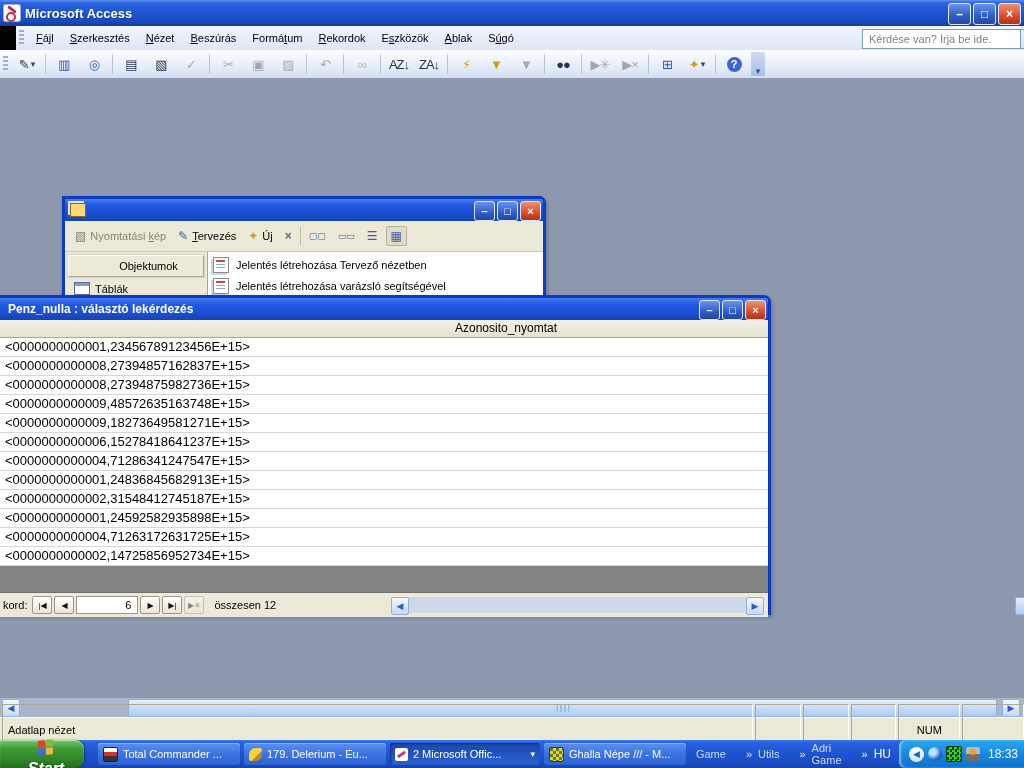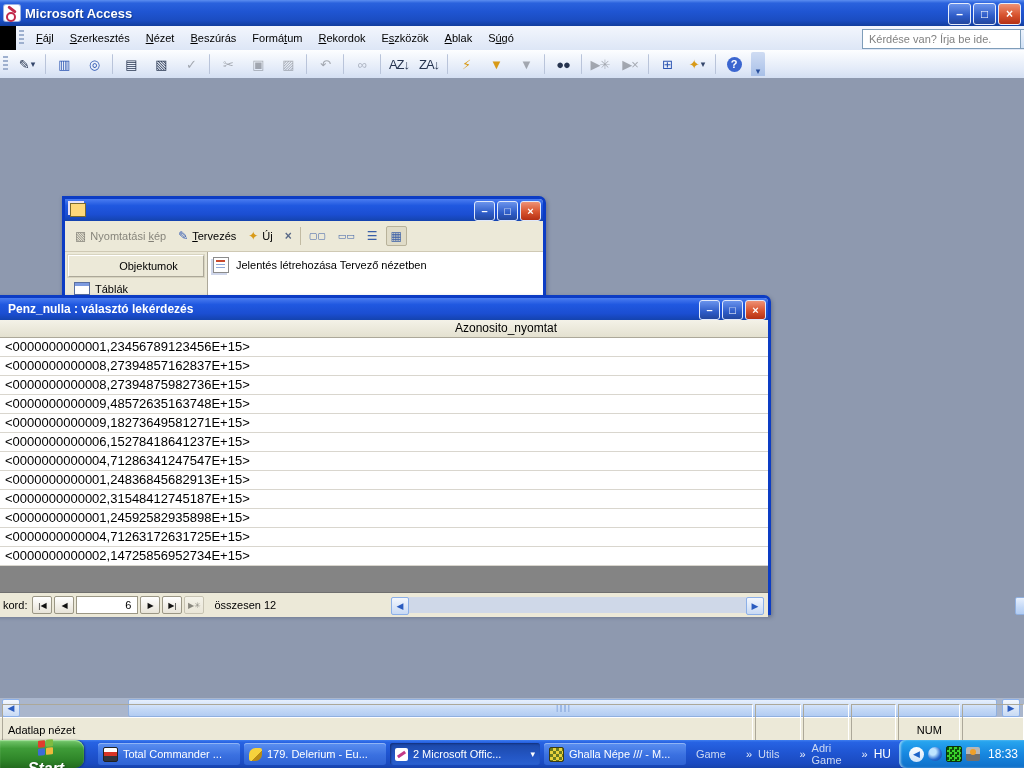--- a/index.html
+++ b/index.html
@@ -339,20 +339,24 @@
             </div>
             </div>
         </div>
         <div class="dblist">
           <div>
 
           <div class="dbrow">
               <span class="repicon"></span>
               <span>Jelentés létrehozása Tervező nézetben</span>
             </div>
+              <div class="dbrow">
+              <span class="repicon"></span>
+              <span>Jelentés létrehozása varázsló segítségével</span>
+            </div>
             </div>
         </div>
       </div>
     </div>
 
     <div class="xpwin" id="qwin">
       <div class="xptitle">
         <span>Penz_nulla : választó lekérdezés</span>
         <div class="xpbtns">
           <div class="xpbtn">–</div>

